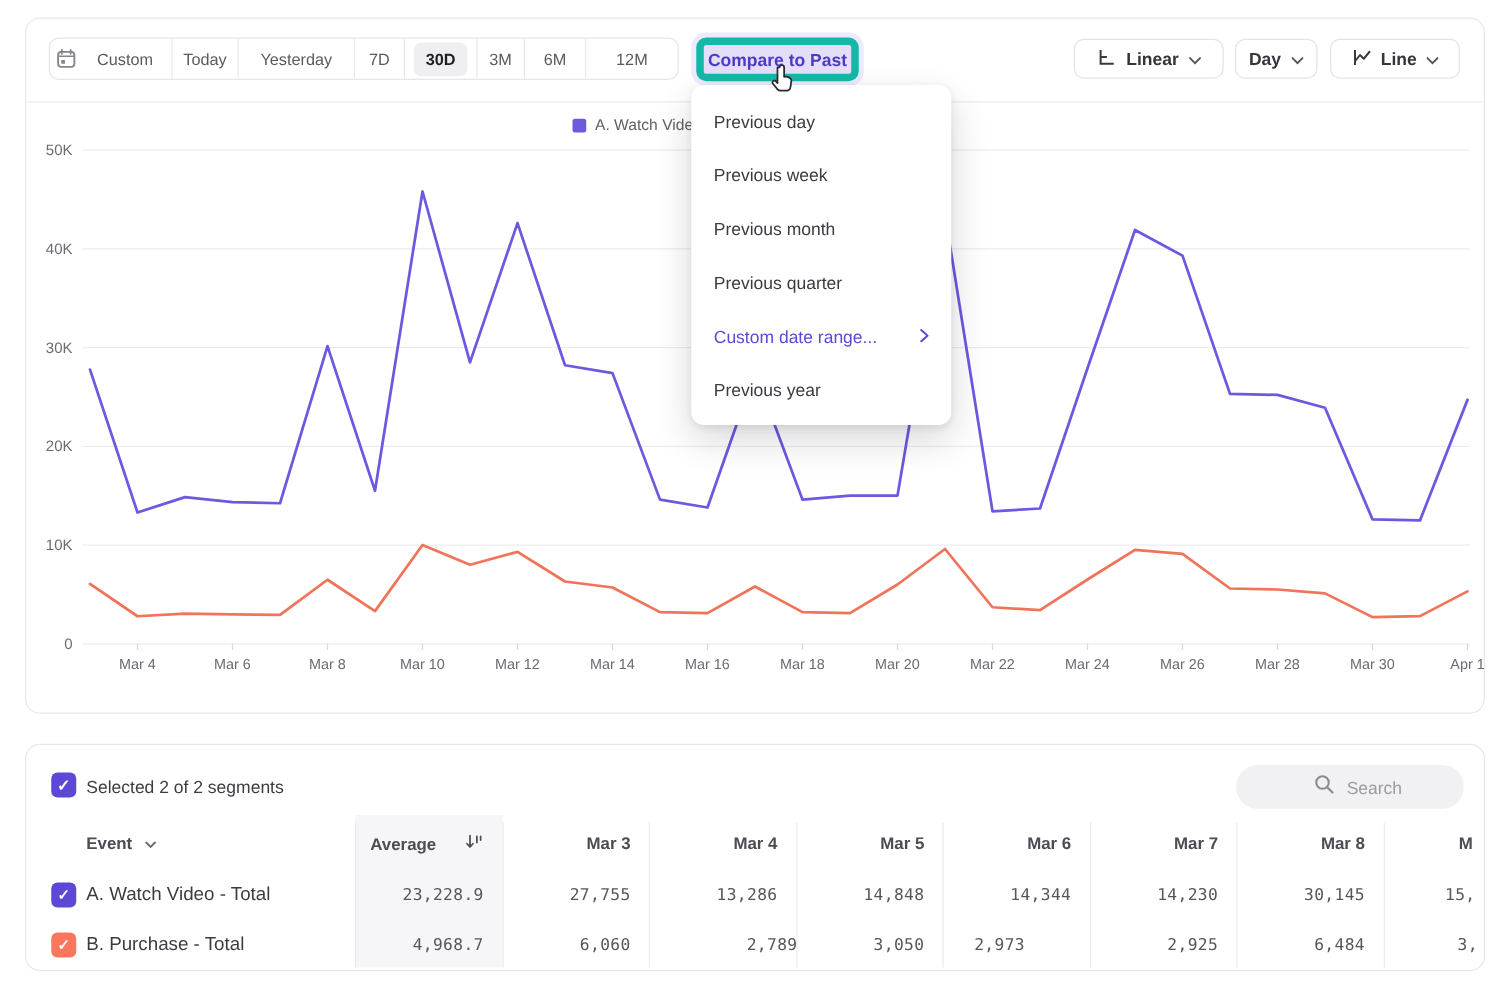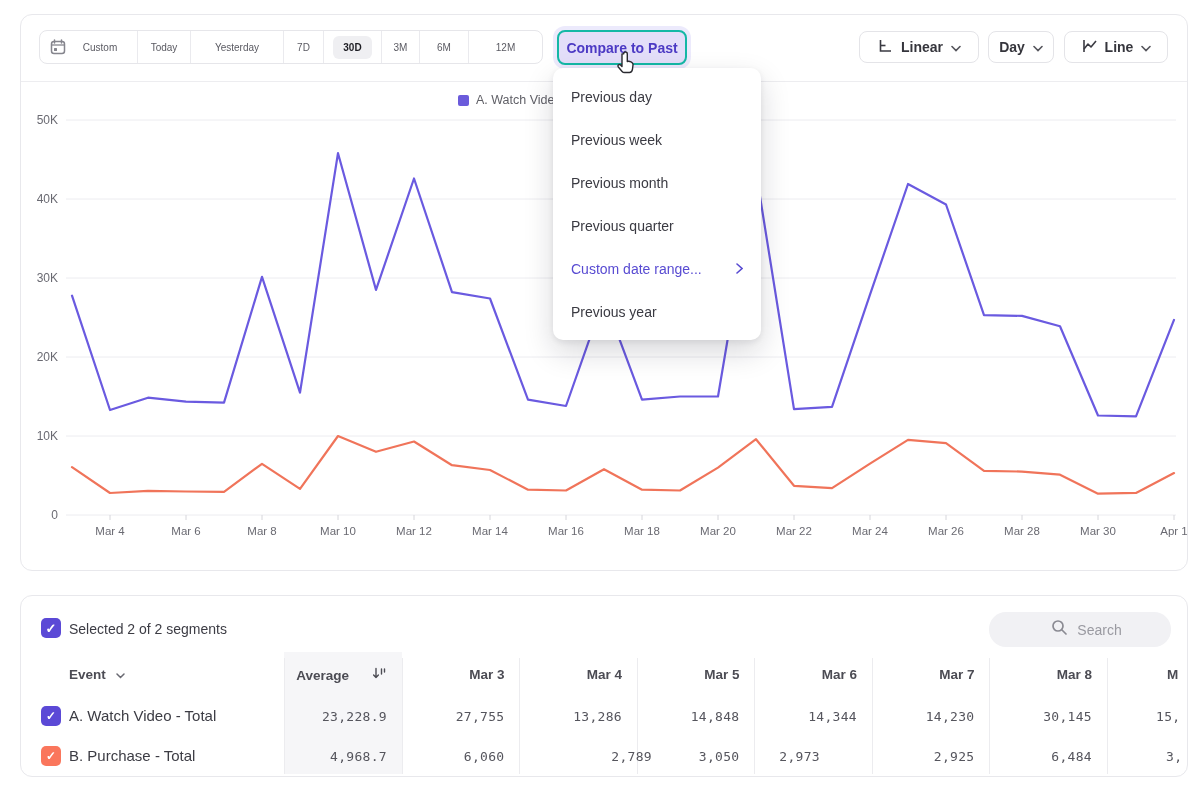--- a/index.html
+++ b/index.html
@@ -7,28 +7,28 @@
        font-family:"Liberation Sans",sans-serif;overflow:hidden;color:#3c3c44;}
   .card{position:absolute;background:#fff;border:1px solid #e8e8ec;border-radius:12px;box-sizing:border-box;}
   #card-chart{left:20px;top:14px;width:1168px;height:557px;z-index:1;}
   #card-table{left:20px;top:595px;width:1168px;height:182px;z-index:4;overflow:hidden;}
   #toolbar-divider{position:absolute;left:0;top:66px;width:100%;height:1px;background:#ededf0;}
 
   
   #preset-group{position:absolute;left:18px;top:15px;height:34px;display:flex;align-items:stretch;
     border:1px solid #e6e6ea;border-radius:8px;box-sizing:border-box;background:#fff;}
   .preset{display:flex;align-items:center;justify-content:center;gap:7px;border-right:1px solid #eaeaee;
-    font-size:10px;color:#5a5a62;cursor:pointer;box-sizing:border-box;}
+    font-size:13px;color:#5a5a62;cursor:pointer;box-sizing:border-box;}
   .preset:last-child{border-right:none;}
   .preset .pill{padding:6px 10px;border-radius:6px;white-space:nowrap;}
   .preset.selected .pill{background:#efeff2;font-weight:700;color:#1e1e24;}
   .icon-svg{display:block;}
 
   #compare-btn{position:absolute;left:536px;top:15px;width:130px;height:35px;border-radius:8px;
-    background:#e3def9;border:2px solid #14b8a6;box-shadow:0 0 0 4px rgba(122,104,234,.14);
+    background:#e3def9;border:6px solid #14b8a6;box-shadow:0 0 0 4px rgba(122,104,234,.14);
     display:flex;align-items:center;justify-content:center;font-size:14px;font-weight:600;color:#4c3ac4;cursor:pointer;box-sizing:border-box;}
 
   .ctrl-btn{position:absolute;top:16px;height:32px;border:1px solid #e4e4e8;border-radius:8px;background:#fff;
     display:flex;align-items:center;justify-content:center;gap:8px;font-size:14px;font-weight:600;color:#35353c;
     cursor:pointer;box-sizing:border-box;}
   #btn-linear{left:838px;width:120px;}
   #btn-day{left:967px;width:66px;}
   #btn-line{left:1043px;width:104px;}
 
   
@@ -290,20 +290,20 @@
       <div class="cell" style="left: 498px; width: 103px; top: 113px;">13,286</div>
       <div class="cell" style="left: 615.5px; width: 103px; top: 113px;">14,848</div>
       <div class="cell" style="left: 733px; width: 103px; top: 113px;">14,344</div>
       <div class="cell" style="left: 850.5px; width: 103px; top: 113px;">14,230</div>
       <div class="cell" style="left: 968px; width: 103px; top: 113px;">30,145</div>
       <div class="cell" style="left: 1135px; width: 45px; text-align: left; top: 113px;">15,</div>
       <div class="row-check" style="top: 150px; background: rgb(250, 118, 92);">✓</div>
       <div class="row-label" style="top: 151px;">B. Purchase - Total</div>
       <div class="cell" style="left: 263px; width: 103px; top: 153px;">4,968.7</div>
       <div class="cell" style="left: 380.5px; width: 103px; top: 153px;">6,060</div>
-      <div class="cell" style="left: 528px; width: 103px; top: 153px;">2,789</div>
+      <div class="cell" style="left: 498px; width: 103px; top: 153px; padding-left: 16px;">2,789</div>
       <div class="cell" style="left: 615.5px; width: 103px; top: 153px;">3,050</div>
       <div class="cell" style="left: 696px; width: 103px; top: 153px;">2,973</div>
       <div class="cell" style="left: 850.5px; width: 103px; top: 153px;">2,925</div>
       <div class="cell" style="left: 968px; width: 103px; top: 153px;">6,484</div>
       <div class="cell" style="left: 1145px; width: 45px; text-align: left; top: 153px;">3,</div>
     </div>
 </div>
 
 </body></html>

